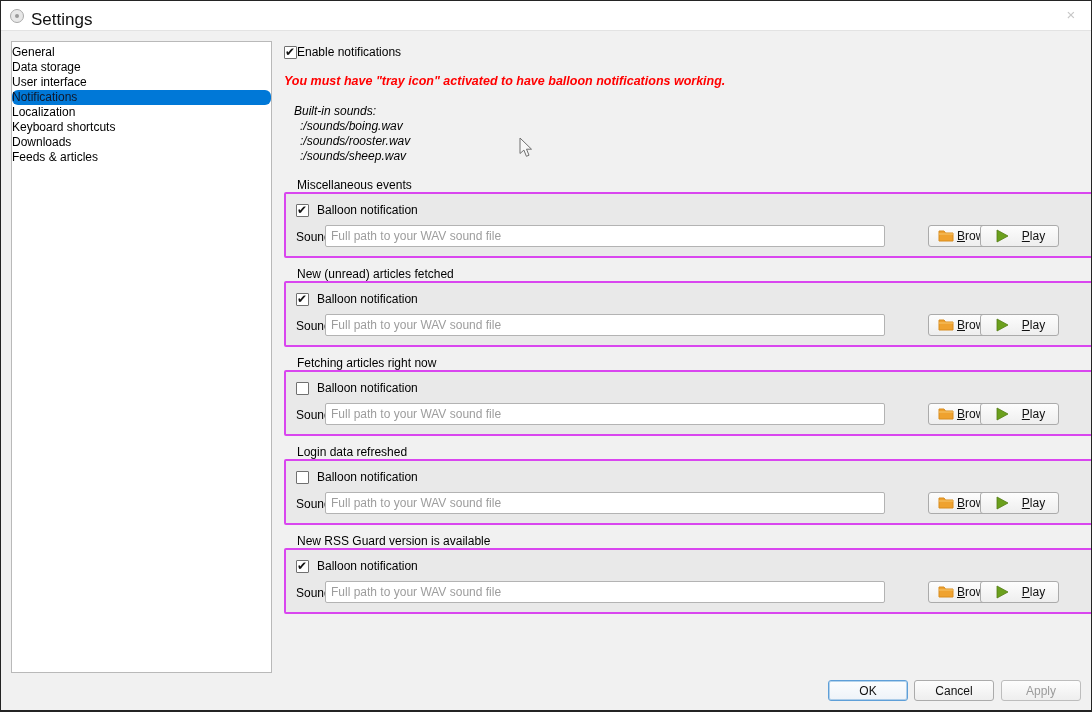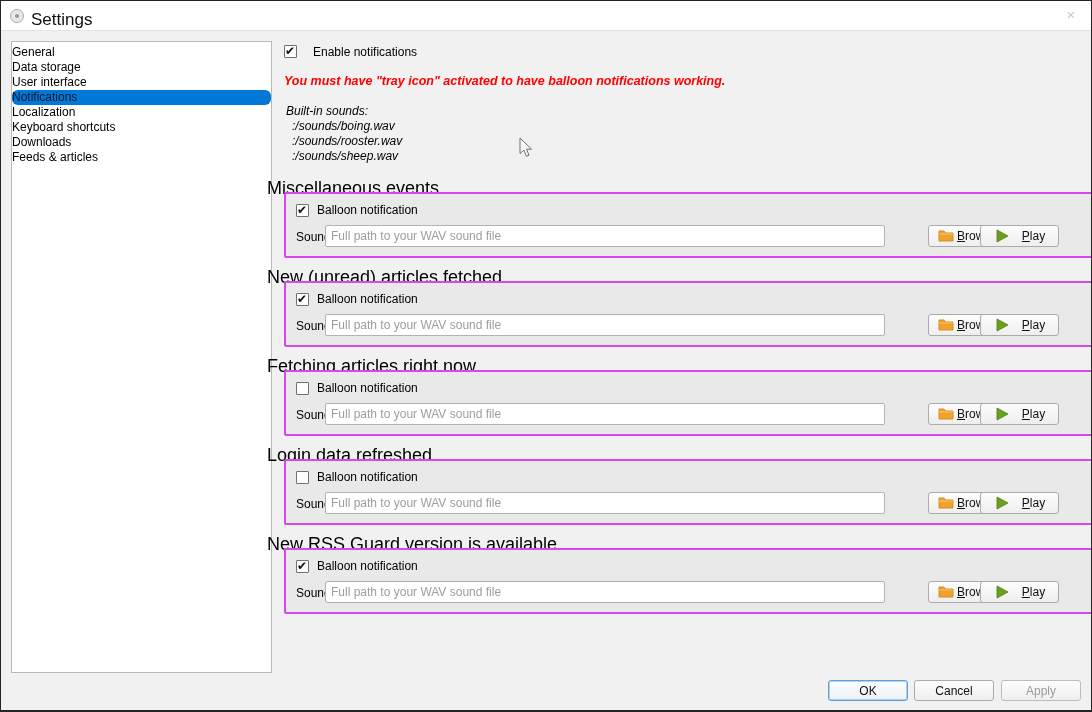--- a/index.html
+++ b/index.html
@@ -26,29 +26,29 @@
   .side-item { height:15px; line-height:15px; padding-left:0; white-space:nowrap; cursor:default; }
   .side-item.selected { background:var(--selection_blue); color:#0f172a;border-radius:6px; }
 
   
   .content { position:absolute; left:0; top:30px; width:100%; height:682px; }
 
   .chk { position:relative; display:inline-block; width:13px; height:13px; background:#fff;
          border:1px solid #707070; border-radius:1px; vertical-align:middle; flex:none; }
   .chk.checked::after { content:"\2714"; position:absolute; left:0px; top:-2px; font-size:12px; color:#111; }
 
-  .enable-row { position:absolute; left:283px; top:44px; display:flex; align-items:flex-start; gap:16px; }
+  .enable-row { position:absolute; left:283px; top:44px; display:flex; align-items:flex-end; gap:0; }
 
   .warning { position:absolute; left:283px; top:73px; color:var(--warning_red);
              font-weight:bold; font-style:italic; font-size:12.5px; }
 
   .builtin { position:absolute; left:285px; top:103px; font-style:italic; line-height:15px; }
   .builtin .file { margin-left:6px; }
 
-  .section-title { position:absolute; left:266px; font-size:18px;text-align:center; }
+  .section-title { position:absolute; left:296px; font-size:12px;text-align:center; }
   .panel { position:absolute; left:283px; width:892px; height:66px; background:#e9e9e9;
            border:2px solid #d946ef; border-radius:2px; }
   .balloon-row { position:absolute; left:10px; top:9px; display:flex; align-items:center; gap:8px; }
   .sound-label { position:absolute; left:10px; top:36px; }
   .sound-input { position:absolute; left:39px; top:31px; width:560px; height:22px; background:#fff;
                  border:1px solid #b3b3b3; border-radius:2px; padding:0 5px; font:inherit; color:#111; }
   .sound-input::placeholder { color:#9d9d9d; opacity:1; }
 
   .btn { position:absolute; top:31px; height:22px; display:flex; align-items:center; justify-content:center;
          gap:3px; background:linear-gradient(#fdfdfd,#eeeeee); border:1px solid #ababab; border-radius:3px;
@@ -93,21 +93,21 @@
 
   <div class="content">
 
     <div class="enable-row" style="top:14px;">
       <span class="chk checked"></span>
       <span>Enable notifications</span>
     </div>
 
     <div class="warning" style="top:43px;">You must have "tray icon" activated to have balloon notifications working.</div>
 
-    <div class="builtin" style="top:73px;">
+    <div class="builtin" style="top:73px;margin-left:8px;">
       <div>Built-in sounds:</div>
       <div class="file">:/sounds/boing.wav</div>
       <div class="file">:/sounds/rooster.wav</div>
       <div class="file">:/sounds/sheep.wav</div>
     </div>
 
     <div class="section-title" style="top:147px;">Miscellaneous events</div>
     <div class="panel" style="top:161px;">
       <div class="balloon-row">
         <span class="chk checked"></span>

